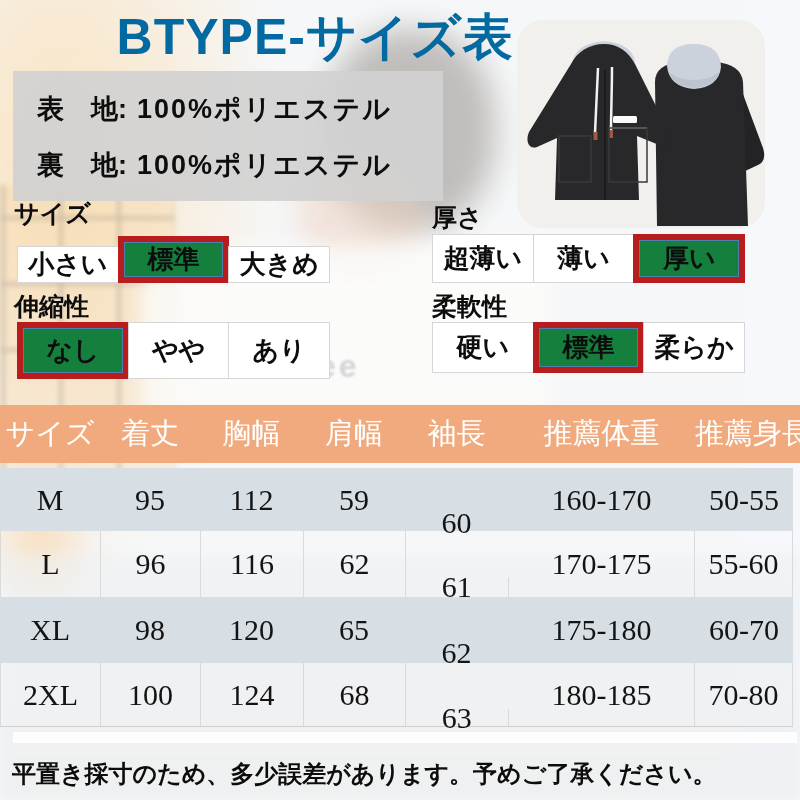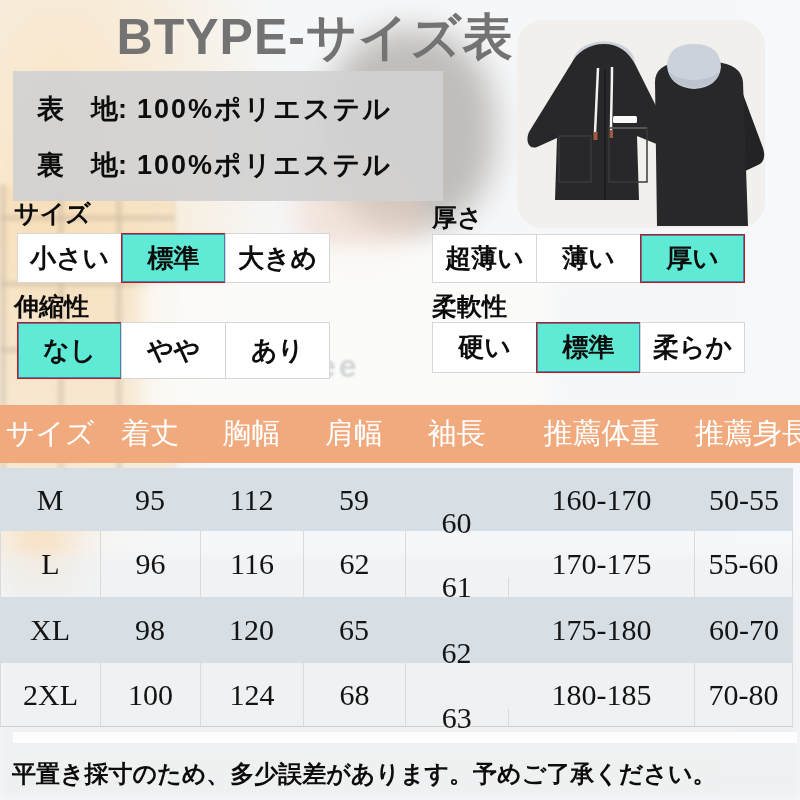--- a/index.html
+++ b/index.html
@@ -29,39 +29,39 @@
     background:rgba(249,249,247,.85);filter:blur(10px);}
   .bg-shirt-text{left:318px;top:348px;font-size:32px;font-weight:700;
     color:rgba(130,140,140,.55);letter-spacing:3px;filter:blur(1px);}
   .bg-right{left:742px;top:0;width:58px;height:800px;background:rgba(240,244,248,.9);}
   .bg-bottom{left:0;top:555px;width:800px;height:245px;
     background:linear-gradient(rgba(226,229,232,.55), rgba(221,224,228,.65));filter:blur(6px);}
   .bg-wash{inset:0;background:rgba(255,255,255,.38);}
   
   .layer{position:absolute;inset:0;z-index:2;}
   .title{position:absolute;left:95px;top:4px;width:440px;text-align:center;
-    font-size:50px;font-weight:900;color:#737373;letter-spacing:1px;white-space:nowrap;}
+    font-size:50px;font-weight:900;color:#0369a1;letter-spacing:1px;white-space:nowrap;}
   
   .card{position:absolute;left:517px;top:20px;width:248px;height:208px;
     background:#f1f0ec;border-radius:26px;}
   
   .materials{position:absolute;left:13px;top:71px;width:430px;height:130px;
     background:rgba(209,209,209,.92);}
   .mat-row{position:absolute;left:24px;white-space:nowrap;
     font-size:27px;font-weight:800;color:#0d0d0d;}
   .mat-row.r1{top:20px;text-align:center;} .mat-row.r2{top:76px;}
   .mat-row .val{letter-spacing:2px;margin-left:10px;}
   
   .attr-label{position:absolute;font-size:25px;font-weight:800;color:#0c0c0c;white-space:nowrap;}
   .opts{position:absolute;display:flex;width:313px;height:50px;}
   .opt{flex:1;display:flex;align-items:center;justify-content:center;
     background:#ffffff;border:1px solid #d6d6d6;margin-left:-1px;
     font-size:26px;font-weight:800;color:#0d0d0d;white-space:nowrap;}
   .opt:first-child{margin-left:0;}
-  .opt.selected{background:#5eead4;border:1px solid #b91c1c;box-shadow:inset 0 0 0 1px #4d7fad;}
+  .opt.selected{background:#15803d;border:6px solid #b91c1c;box-shadow:inset 0 0 0 1px #4d7fad;}
   
   .size-table{position:absolute;left:0;top:405px;width:800px;}
   .thead{display:flex;width:800px;height:58px;background:#f0aa7d;align-items:center;}
   .thead .th{color:#ffffff;font-family:"Liberation Serif",serif;font-size:29px;
     text-align:center;white-space:nowrap;}
   .tbody{margin-top:5px;width:793px;border-bottom:1px solid #cfcfcf;}
   .trow{display:flex;align-items:center;}
   .trow .td{font-family:"Liberation Serif",serif;font-size:30px;color:#141414;
     text-align:center;white-space:nowrap;align-self:stretch;
     display:flex;align-items:center;justify-content:center;}
@@ -126,21 +126,21 @@
   <div class="materials">
     <div class="mat-row r1">
       <span>表　地:</span><span class="val">100%ポリエステル</span>
     </div>
     <div class="mat-row r2">
       <span>裏　地:</span><span class="val">100%ポリエステル</span>
     </div>
   </div>
 
   <div class="attr-label" style="left:14px;top:197px;">サイズ</div>
-  <div class="opts" style="left:17px;top:233px;">
+  <div class="opts" style="left:17px;top:233px;align-items:flex-end;">
     <div class="opt">小さい</div>
     <div class="opt selected">標準</div>
     <div class="opt">大きめ</div>
   </div>
 
   <div class="attr-label" style="left:432px;top:201px;text-align:right;">厚さ</div>
   <div class="opts" style="left:432px;top:234px;height:49px;">
     <div class="opt">超薄い</div>
     <div class="opt">薄い</div>
     <div class="opt selected">厚い</div>

